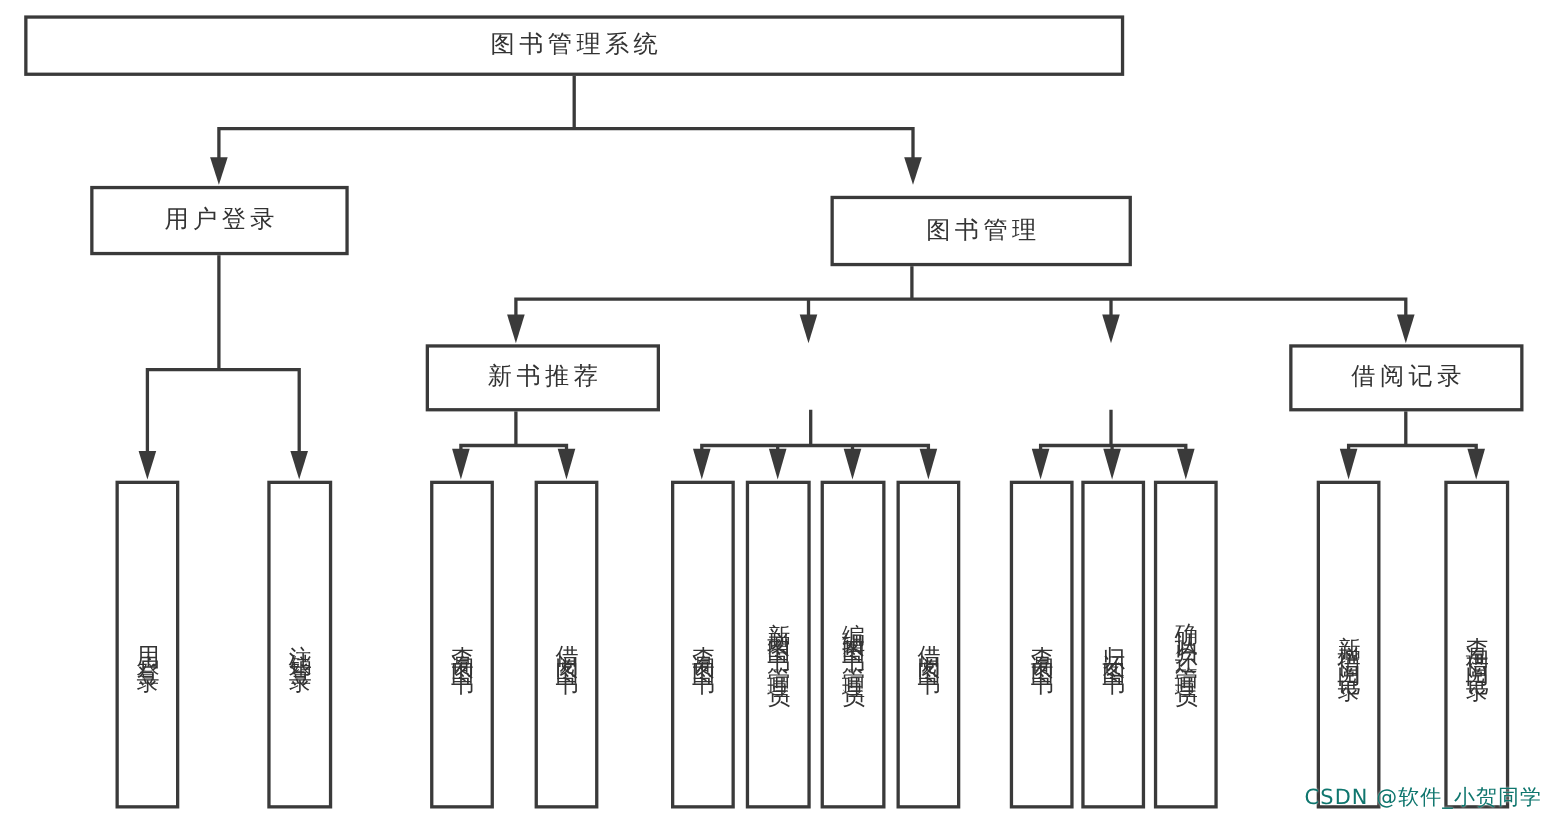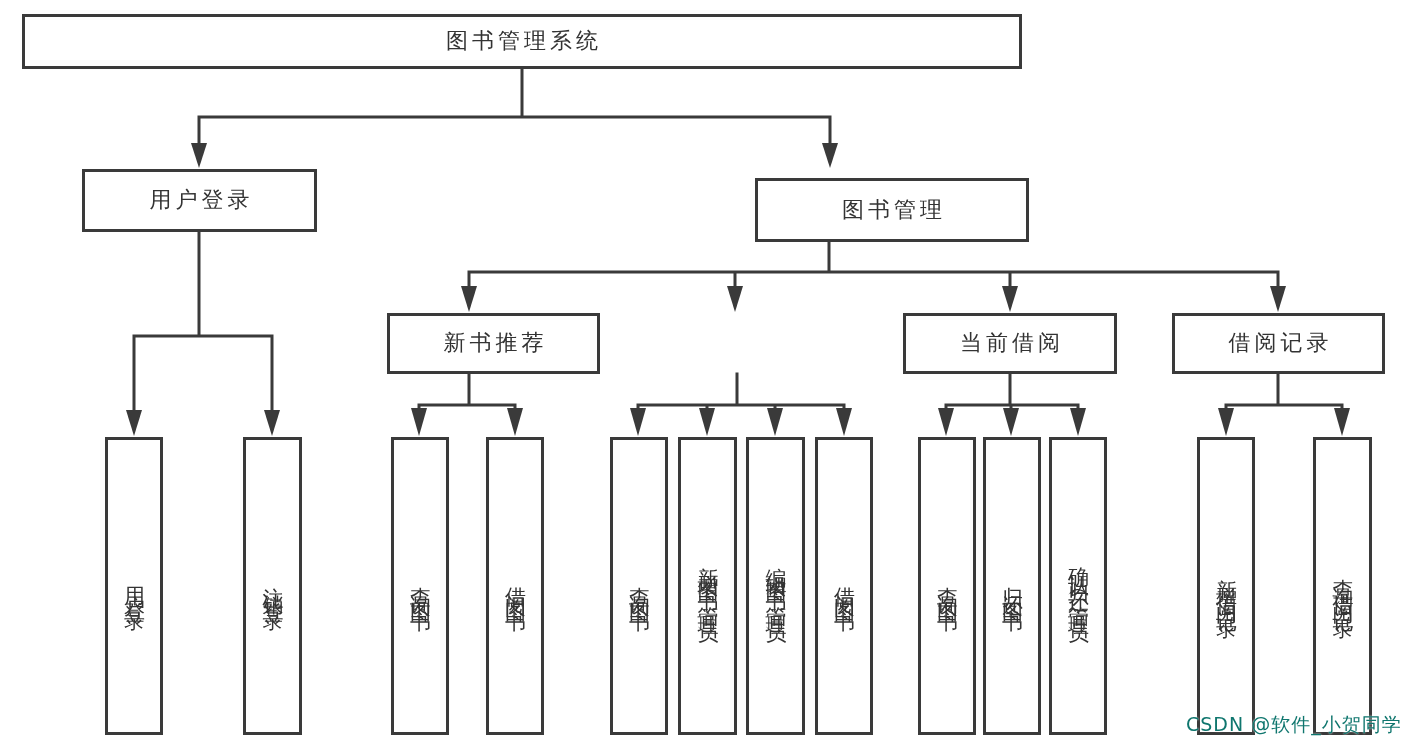--- a/index.html
+++ b/index.html
@@ -75,23 +75,20 @@
   <div class="hbox" style="left:82px; top:169px; width:235px; height:63px;">
     <span>用户登录</span>
   </div>
   <div class="hbox" style="left:711px; top:178px; width:274px; height:64px;margin-left:44px;">
     <span>图书管理</span>
   </div>
 
   <div class="hbox" style="left:363px; top:313px; width:213px; height:61px;margin-left:24px;">
     <span>新书推荐</span>
   </div>
-  <div class="hbox" style="left:903px; top:313px; width:214px; height:61px;">
-    <span>当前借阅</span>
-  </div>
   <div class="hbox" style="left:1172px; top:313px; width:213px; height:61px;">
     <span>借阅记录</span>
   </div>
 
   <div class="vbox" style="left:105px; top:437px; width:58px; height:298px;">
     <span>用户登录</span>
   </div>
   <div class="vbox" style="left:243px; top:437px; width:59px; height:298px;">
     <span>注销登录</span>
   </div>

